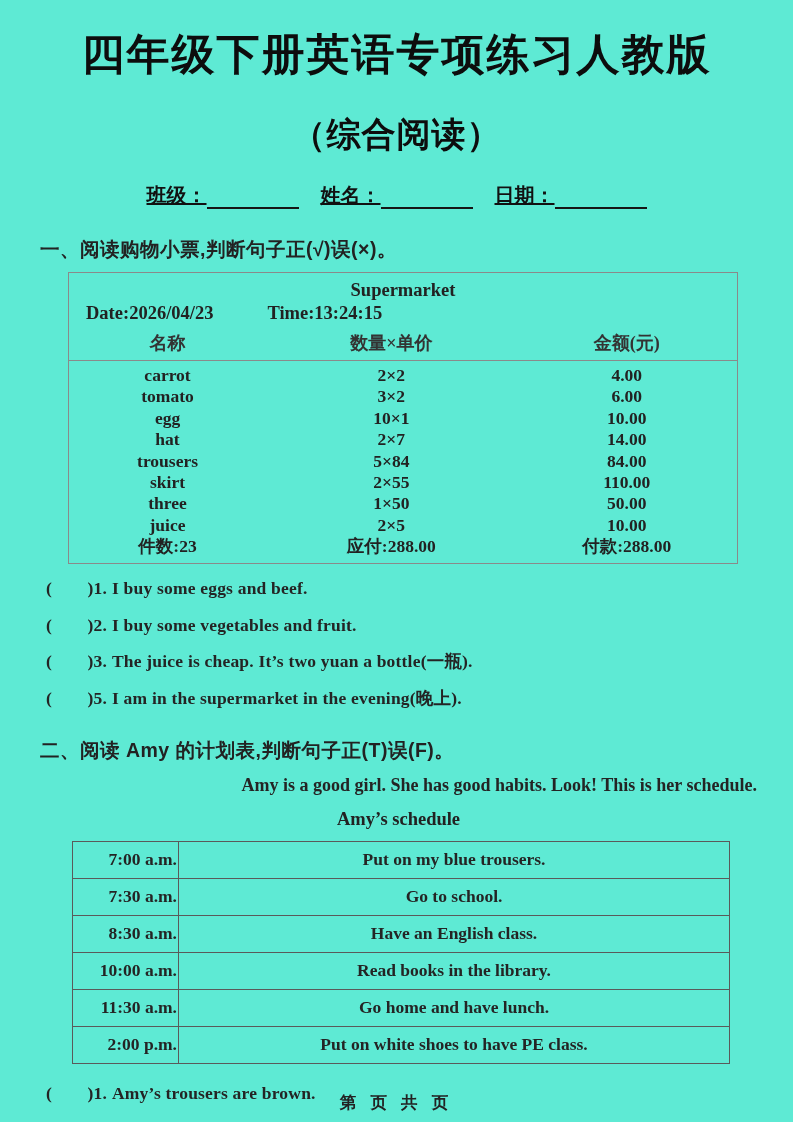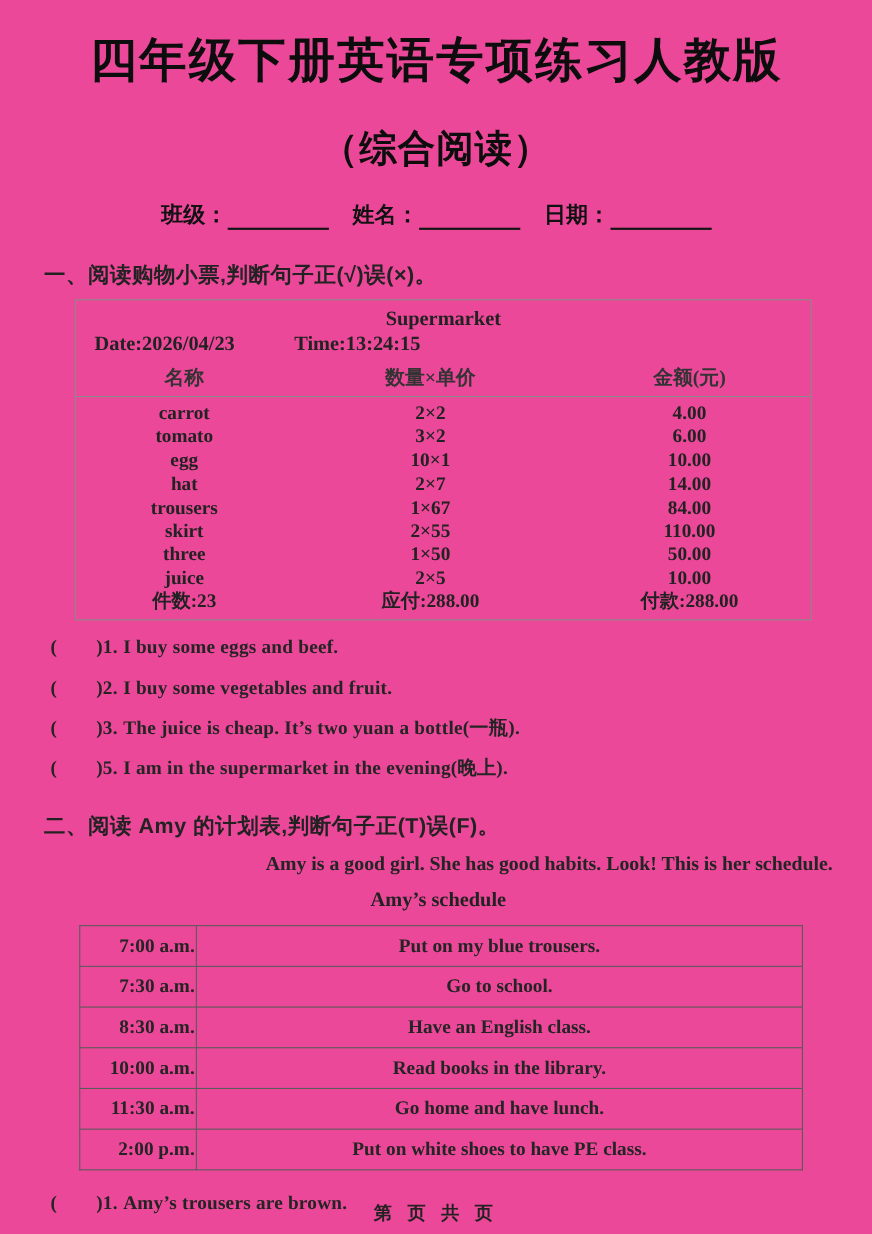--- a/index.html
+++ b/index.html
@@ -2,21 +2,21 @@
 <html><head>
 <meta charset="utf-8">
 <style>
   * { box-sizing: border-box; }
   html, body { margin: 0; padding: 0; background: #e8e8e8; }
   .page {
     position: relative;
     width: 793px;
     height: 1122px;
     margin: 0 auto;
-    background: #ec4899;
+    background: #5eead4;
     font-family: "Liberation Serif", serif;
     color: #1b1b1b;
     overflow: hidden;
   }
   
   .doc-title {
     margin: 0;
     padding-top: 26px;
     text-align: center;
     font-family: "Liberation Sans", sans-serif;
@@ -38,21 +38,21 @@
     display: flex;
     justify-content: center;
     align-items: flex-end;
     gap: 22px;
     margin-top: 24px;
     font-family: "Liberation Sans", sans-serif;
     font-weight: 700;
     font-size: 20px;
     color: #111;
   }
-  .field { display: flex; align-items: flex-end; }
+  .field { display: flex; align-items: flex-end; text-decoration: underline; }
   .field .blank {
     display: inline-block;
     width: 92px;
     height: 23px;
     border-bottom: 2.5px solid #151515;
   }
   
   .content { padding: 0 36px 0 40px; }
   .sec-heading {
     margin-top: 27px;
@@ -208,21 +208,21 @@
           <span>10×1</span>
           <span>10.00</span>
         </div>
         <div class="receipt-row">
           <span>hat</span>
           <span>2×7</span>
           <span>14.00</span>
         </div>
         <div class="receipt-row">
           <span>trousers</span>
-          <span>1×67</span>
+          <span>5×84</span>
           <span>84.00</span>
         </div>
         <div class="receipt-row">
           <span>skirt</span>
           <span>2×55</span>
           <span>110.00</span>
         </div>
         <div class="receipt-row">
           <span>three</span>
           <span>1×50</span>

